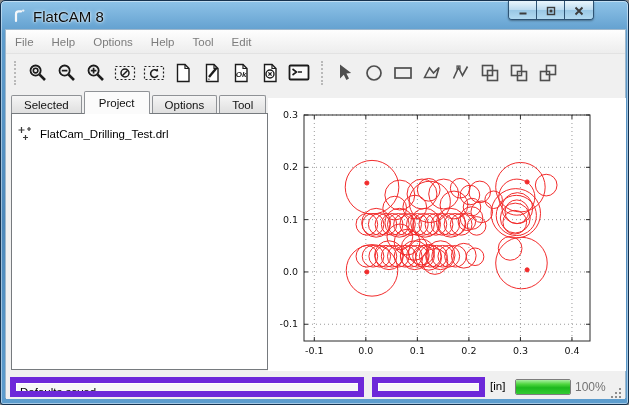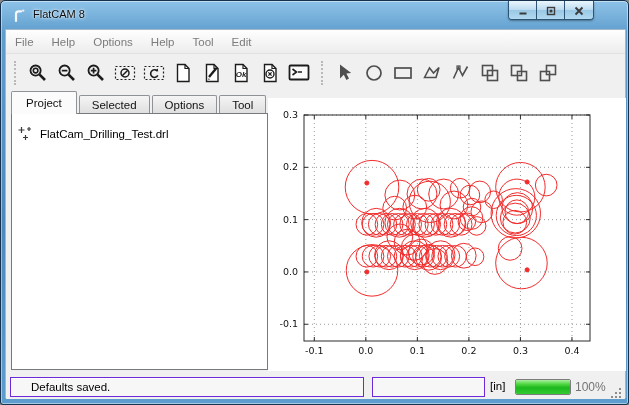--- a/index.html
+++ b/index.html
@@ -4,21 +4,21 @@
 <style>
   html,body{margin:0;padding:0;background:#888;}
   *{box-sizing:border-box;}
   #stage{position:relative;width:629px;height:405px;font-family:"Liberation Sans",sans-serif;
          background:linear-gradient(180deg,#8ec3e8 0%,#5f9dcd 8%,#4d88ba 55%,#5d9dce 100%);
          border:1px solid #16324f;border-radius:5px 5px 3px 3px;overflow:hidden;
          box-shadow:inset 0 0 0 1px rgba(255,255,255,.45);}
   
   .titlebar{position:absolute;left:0;top:0;width:100%;height:28px;}
   .app-icon{position:absolute;left:10px;top:6px;width:16px;height:16px;}
-  .title-text{position:absolute;left:32px;top:7px;font-size:11px;color:#0d0d0d;
+  .title-text{position:absolute;left:32px;top:7px;font-size:15px;color:#0d0d0d;
               text-shadow:0 0 4px #dff2ff,0 0 2px #fff;}
   .caption-group{position:absolute;top:0;right:34px;height:19px;display:flex;
                  border:1px solid #2e5374;border-top:none;border-radius:0 0 4px 4px;overflow:hidden;
                  box-shadow:0 1px 2px rgba(0,0,0,.35);}
   .cap-btn{width:28px;height:19px;display:flex;align-items:center;justify-content:center;
            background:linear-gradient(180deg,#eaf6fd 0%,#bedcf0 45%,#9ac8e5 50%,#b5dcf2 100%);
            border-right:1px solid #2e5374;cursor:pointer;}
   .cap-btn:last-child{border-right:none;}
   
   .client{position:absolute;left:4px;top:28px;width:621px;height:369px;background:#f0f0f0;
@@ -41,23 +41,23 @@
   .tab.active{height:23px;line-height:22px;background:#fbfbfb;position:relative;z-index:3;padding:0 14px;}
   
   .tree{position:absolute;left:5px;top:83px;width:257px;height:257px;background:#fff;
         border:1px solid #767a7e;z-index:2;}
   .tree-item{display:flex;align-items:center;padding:12px 2px 2px 6px;cursor:default;}
   .tree-item .lbl{font-size:11.5px;color:#000;margin-left:7px;}
   
   .plot{position:absolute;left:262px;top:68px;width:358px;height:273px;background:#fff;}
   
   .statusbar{position:absolute;left:0;top:345px;width:100%;height:24px;background:#f0f0f0;}
-  .sb-field{position:absolute;top:2px;height:20px;border:1px solid #6d28d9;
+  .sb-field{position:absolute;top:2px;height:20px;border:6px solid #6d28d9;
             box-shadow:inset 1px 1px 0 rgba(255,255,255,.9);background:#f7f7f7;
-            font-size:11.5px;color:#000;line-height:18px;padding-left:20px;overflow:hidden;}
+            font-size:11.5px;color:#000;line-height:18px;padding-left:4px;overflow:hidden;}
   .sb-units{position:absolute;top:5px;font-size:11.5px;color:#000;}
   .sb-progress{position:absolute;top:4px;width:56px;height:16px;border:1px solid #7d7d7d;border-radius:2px;
                background:#e6e6e6;overflow:hidden;}
   .sb-progress .fill{height:100%;background:linear-gradient(180deg,#a8efa0 0%,#4fd63f 30%,#1db81d 55%,#32cb32 100%);}
   .sb-pct{position:absolute;top:5px;font-size:12px;color:#737373;}
   .grip{position:absolute;right:3px;bottom:3px;width:11px;height:11px;cursor:nwse-resize;}
 </style>
 </head>
 <body>
 
@@ -216,22 +216,22 @@
         </div>
         <div class="tb-btn">
           <svg width="22" height="22" viewBox="0 0 22 22">
             <rect x="3.5" y="9.5" width="9" height="9" fill="none" stroke="#4f4f4f" stroke-width="1.6"></rect>
             <rect x="9.5" y="3.5" width="9" height="9" fill="none" stroke="#4f4f4f" stroke-width="1.6"></rect>
             <rect x="9.5" y="9.5" width="3" height="3" fill="#bdbdbd" stroke="#4f4f4f" stroke-width="1"></rect>
           </svg>
         </div>
       </div>
     <div class="tabbar" id="tabbar">
+        <div class="tab">Selected</div>
         <div class="tab active">Project</div>
-        <div class="tab">Selected</div>
         <div class="tab">Options</div>
         <div class="tab">Tool</div>
       </div>
     <div class="tree" id="tree">
         <div class="tree-item">
           <svg width="15" height="15" viewBox="0 0 15 15">
     <g stroke="#3a3a3a" stroke-width="1.2">
       <line x1="3.5" y1="1" x2="3.5" y2="7"></line>
               <line x1="0.5" y1="4" x2="6.5" y2="4"></line>
       <line x1="11" y1="1" x2="11" y2="5"></line>

